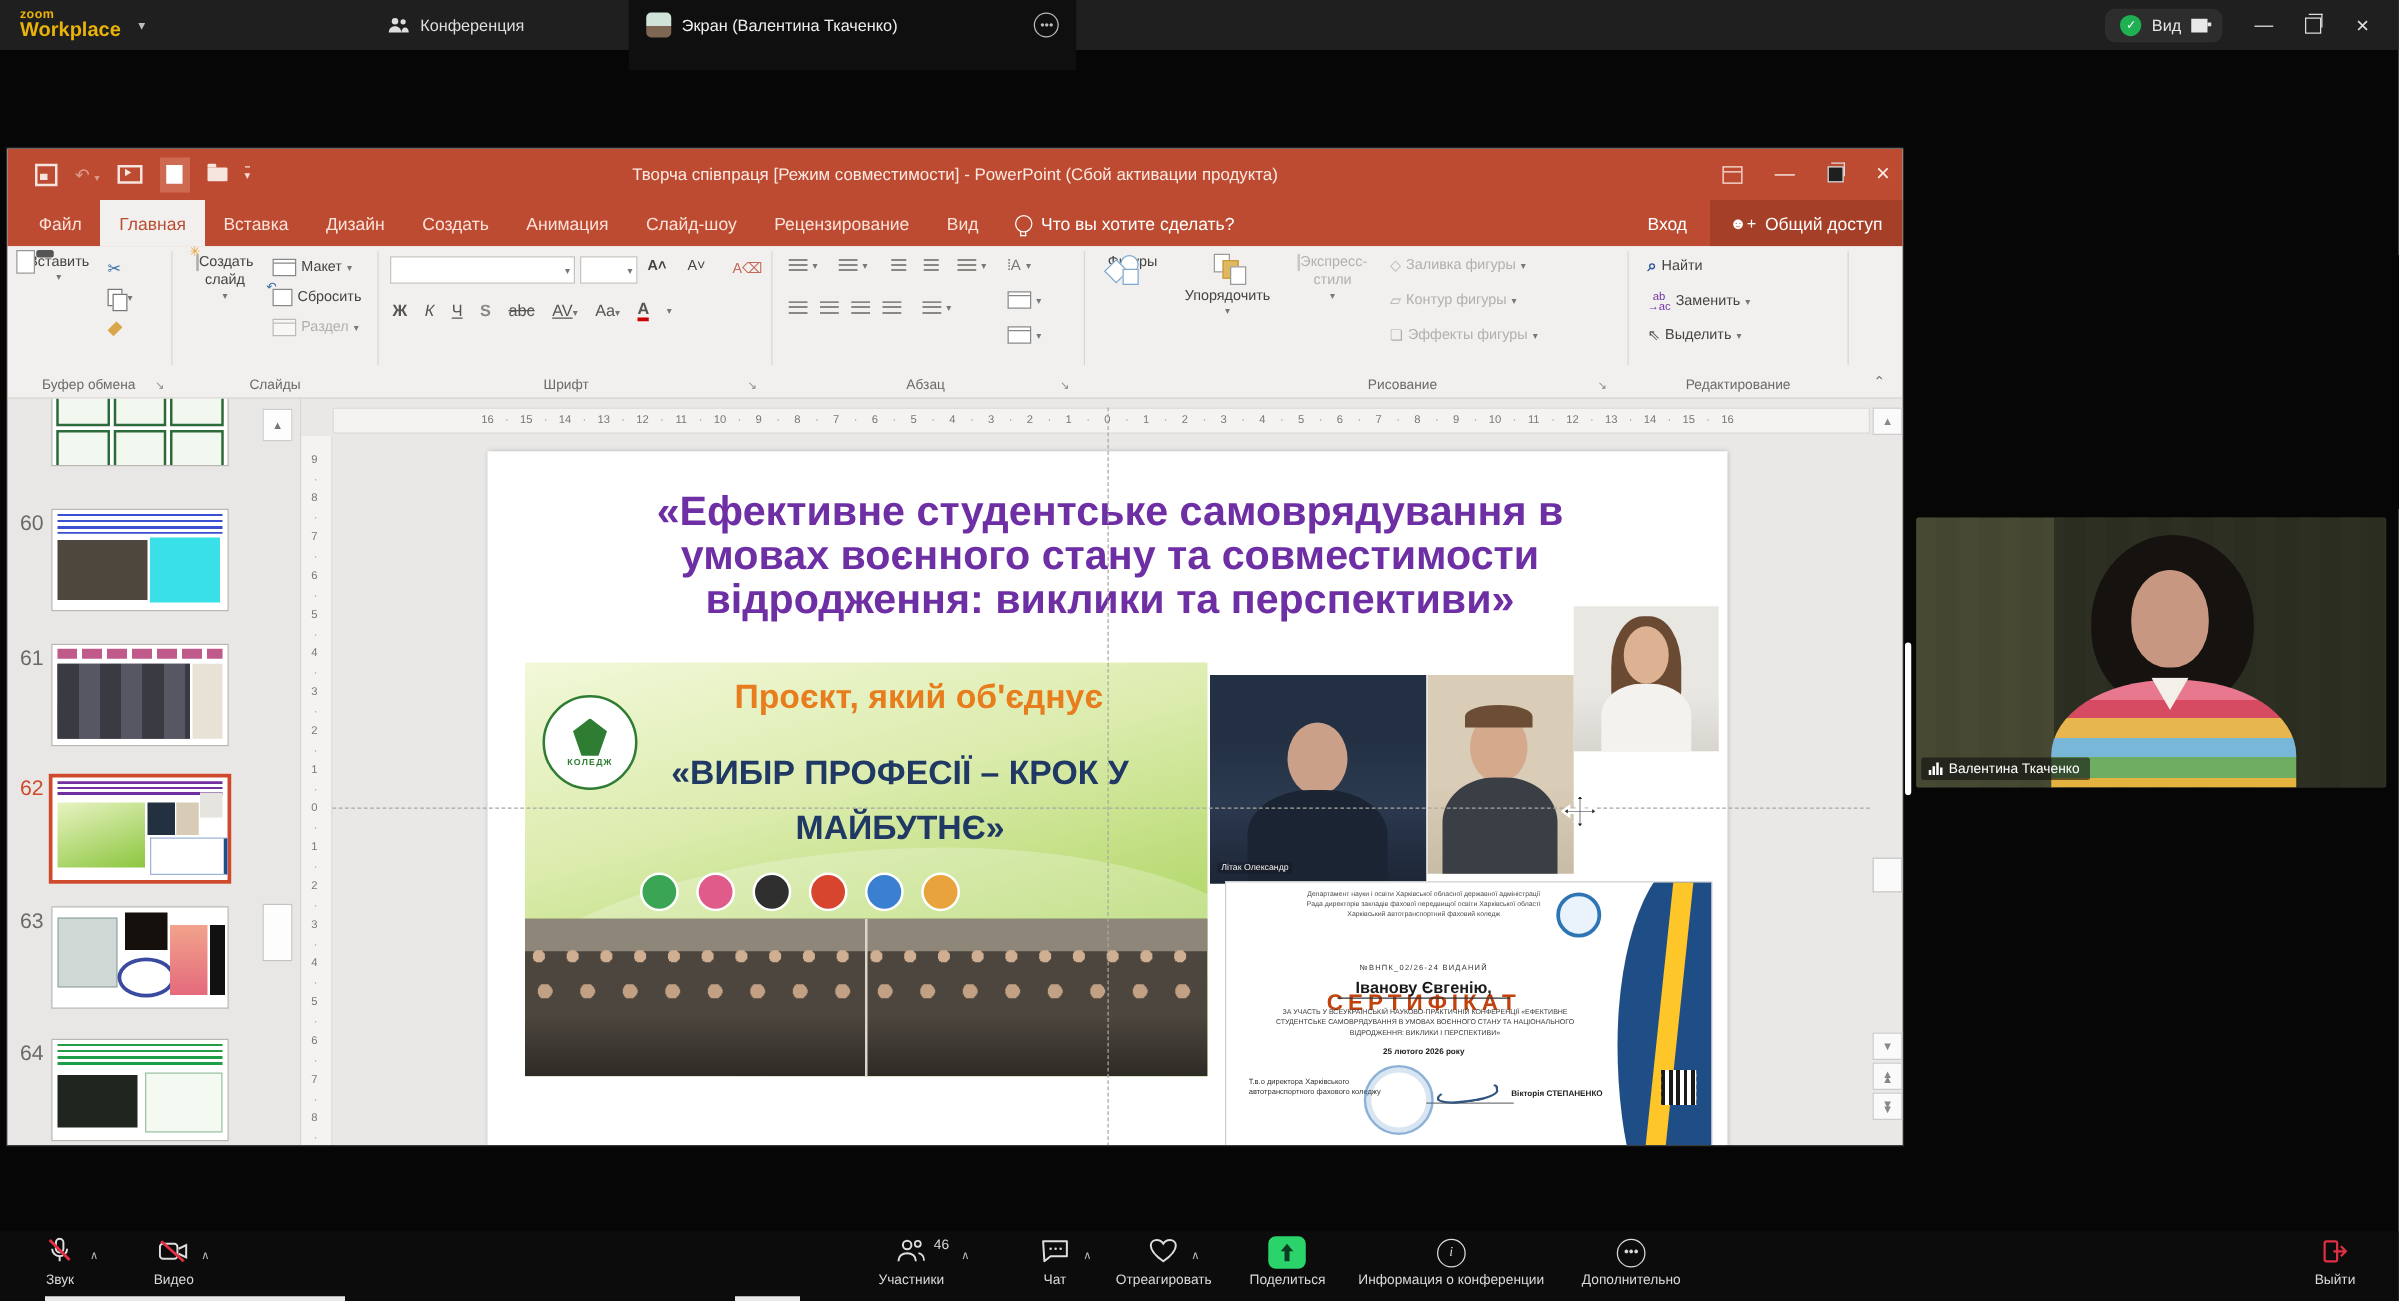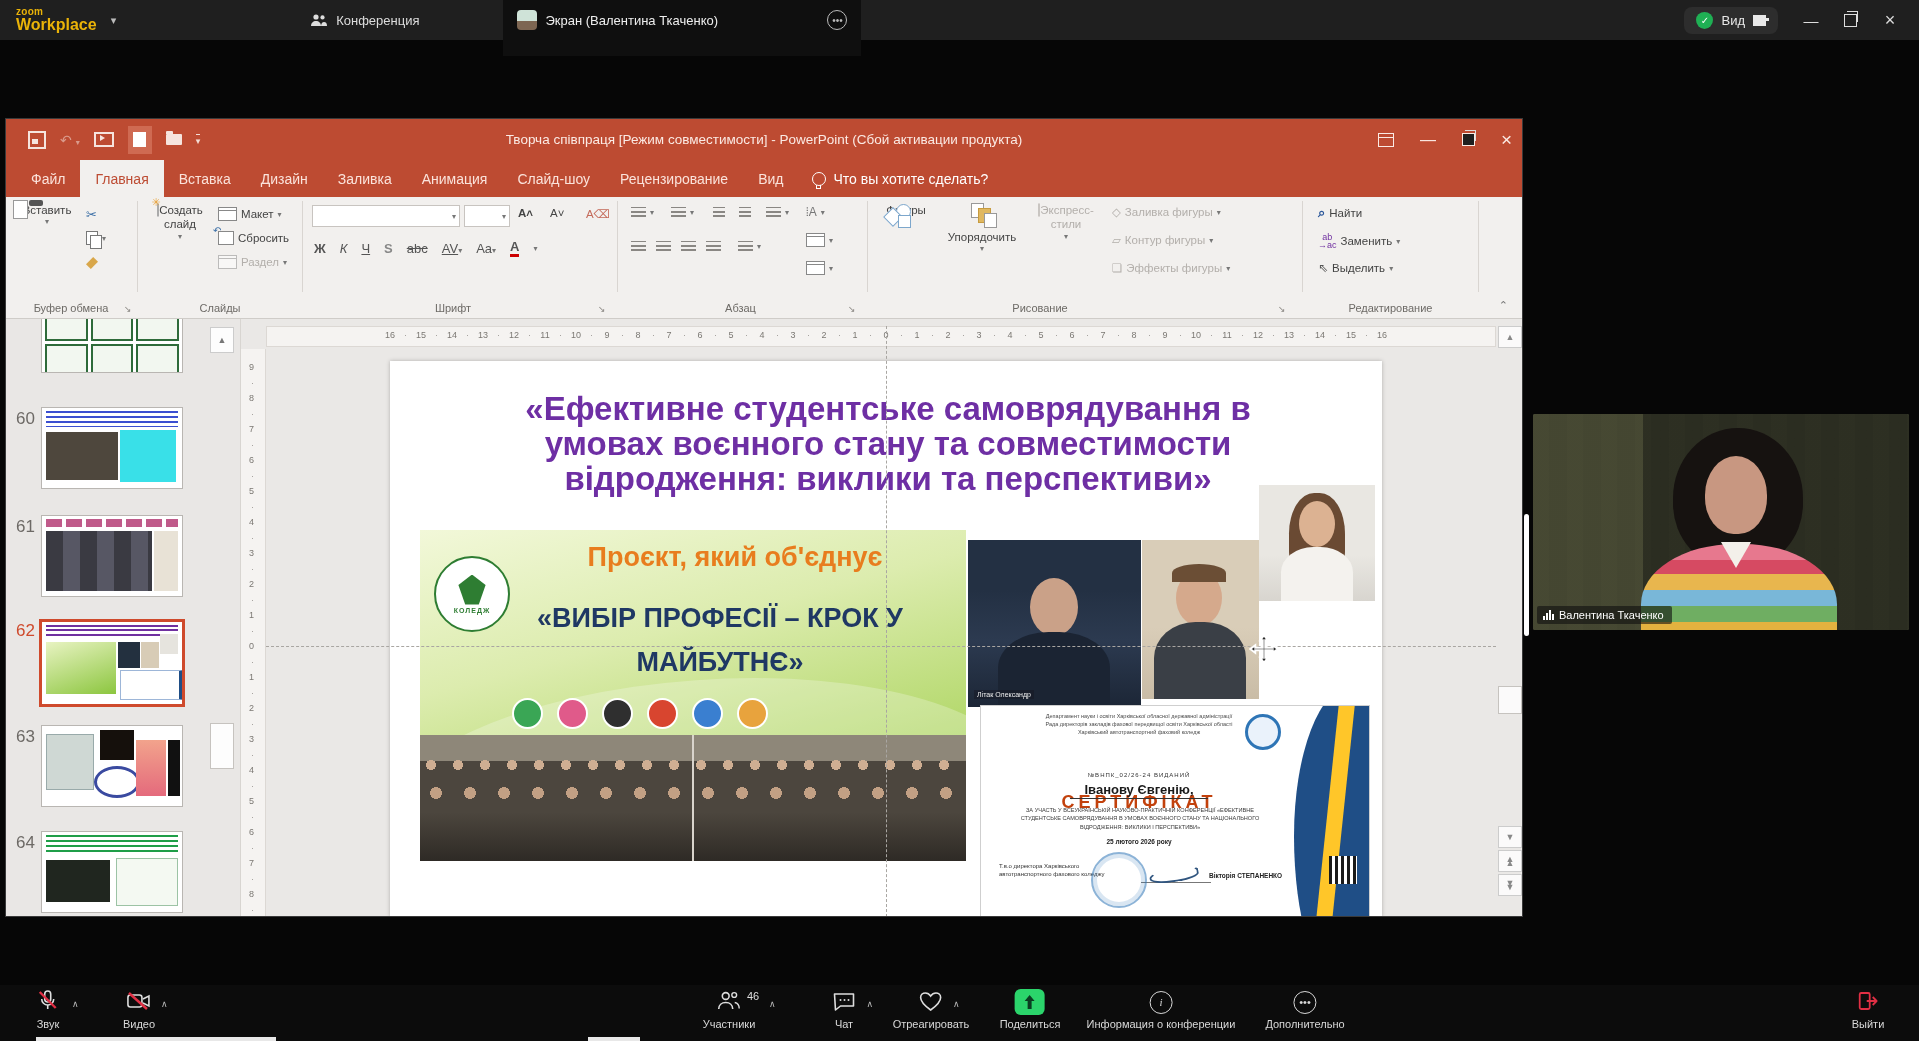--- a/index.html
+++ b/index.html
@@ -240,29 +240,36 @@
       <span style="font-size:19px">×</span>
     </div>
   </div>
 
   <div class="tabs">
     <div id="ptabs" style="display:flex;height:37px;margin-left:10px;">
         <div class="ptab">Файл</div>
         <div class="ptab active">Главная</div>
         <div class="ptab">Вставка</div>
         <div class="ptab">Дизайн</div>
-        <div class="ptab">Заливка</div>
+        <div class="ptab">Создать</div>
         <div class="ptab">Анимация</div>
         <div class="ptab">Слайд-шоу</div>
         <div class="ptab">Рецензирование</div>
         <div class="ptab">Вид</div>
       </div>
     <div class="tellme">
       <span class="bulb"></span>
       <span>Что вы хотите сделать?</span>
+    </div>
+    <div class="tabs-right">
+      <span class="signin">Вход</span>
+      <div class="sharebox">
+        <span class="personplus">☻+</span>
+        <span>Общий доступ</span>
+      </div>
     </div>
   </div>
 
   <div class="ribbon">
 
     <div class="rbig" style="left:12px;width:58px">
       <span class="clip"></span>
       <span>Вставить</span>
       <div class="dd">▾</div>
     </div>
@@ -409,21 +416,21 @@
     <div class="rsm dis" style="left:1106px;top:36px">
         <span>▱</span>
         <span>Контур фигуры</span> 
         <span class="dd">▾</span>
       </div>
     <div class="rsm dis" style="left:1106px;top:64px">
         <span>❏</span>
         <span>Эффекты фигуры</span> 
         <span class="dd">▾</span>
       </div>
-    <div class="glabel" style="left:824px;width:420px">Рисование</div>
+    <div class="glabel" style="left:906px;width:420px">Рисование</div>
     <div class="dlg" style="left:1272px">↘</div>
     <div class="gsep" style="left:1296px"></div>
 
     <div class="rsm" style="left:1312px;top:8px">
         <span class="findic">⌕</span>
         <span>Найти</span>
       </div>
     <div class="rsm" style="left:1312px;top:36px">
         <span class="abrep">ab<br>→ac</span>
         <span>Заменить</span> 

